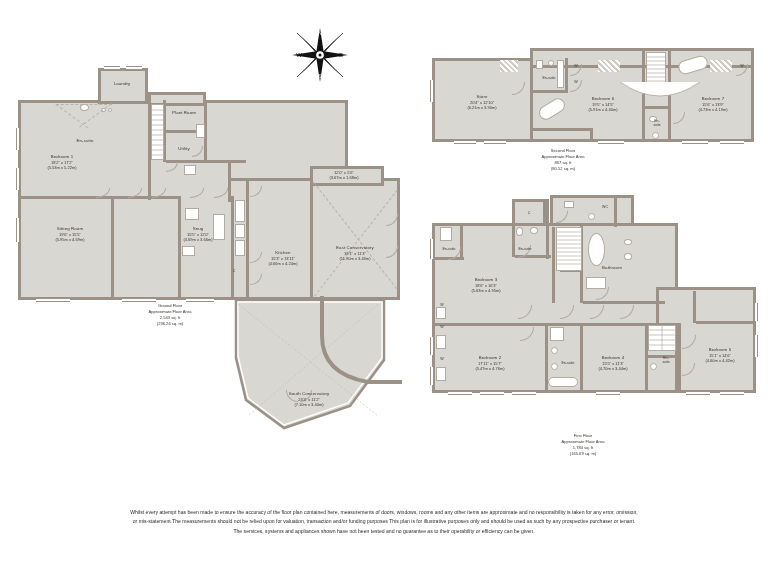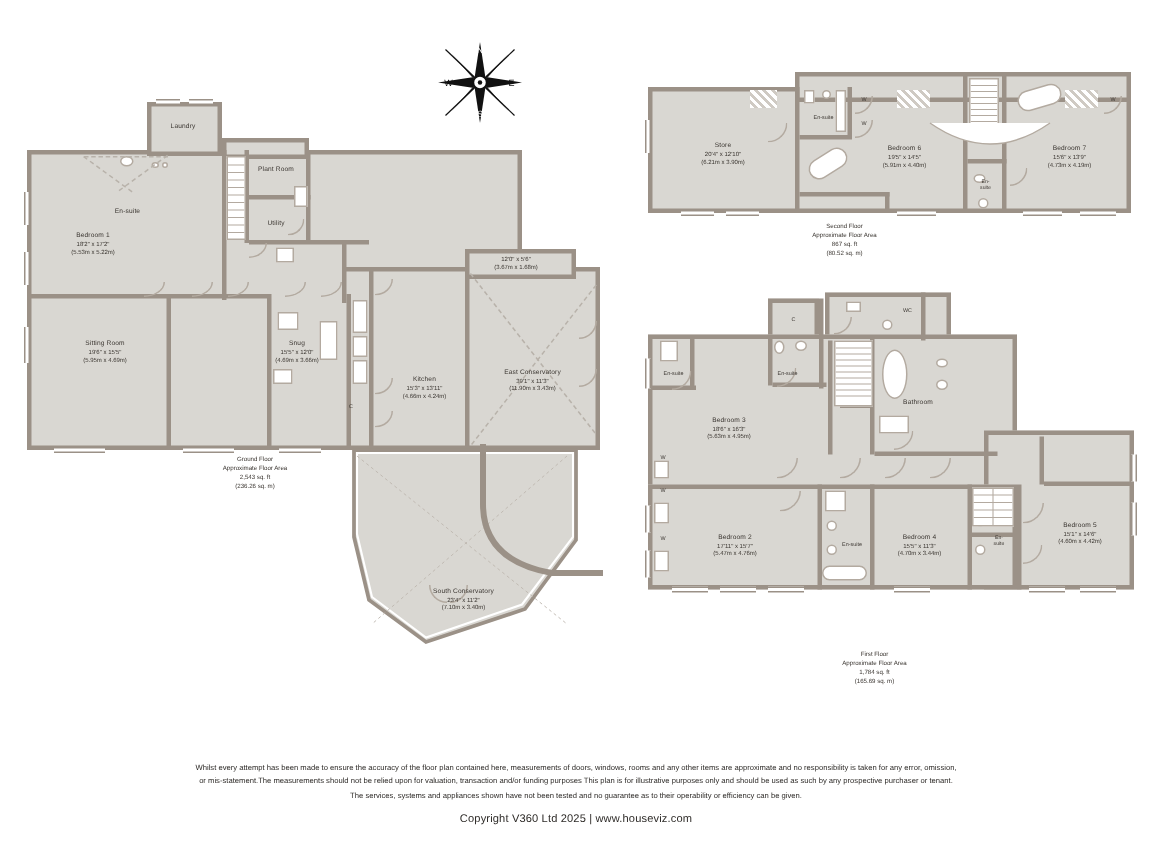--- a/index.html
+++ b/index.html
@@ -535,16 +535,15 @@
       <div>Approximate Floor Area</div>
       <div>1,784 sq. ft</div>
       <div>(165.69 sq. m)</div>
     </div>
   </div>
 
   <div id="footer">
     <div class="disc">Whilst every attempt has been made to ensure the accuracy of the floor plan contained here, measurements of doors, windows, rooms and any other items are approximate and no responsibility is taken for any error, omission,</div>
     <div class="disc">or mis-statement.The measurements should not be relied upon for valuation, transaction and/or funding purposes This plan is for illustrative purposes only and should be used as such by any prospective purchaser or tenant.</div>
     <div class="disc">The services, systems and appliances shown have not been tested and no guarantee as to their operability or efficiency can be given.</div>
-    <div class="copy">Copyright V360 Ltd 2025  |  www.houseviz.com</div>
   </div>
 
 </div>
 
 </body></html>

